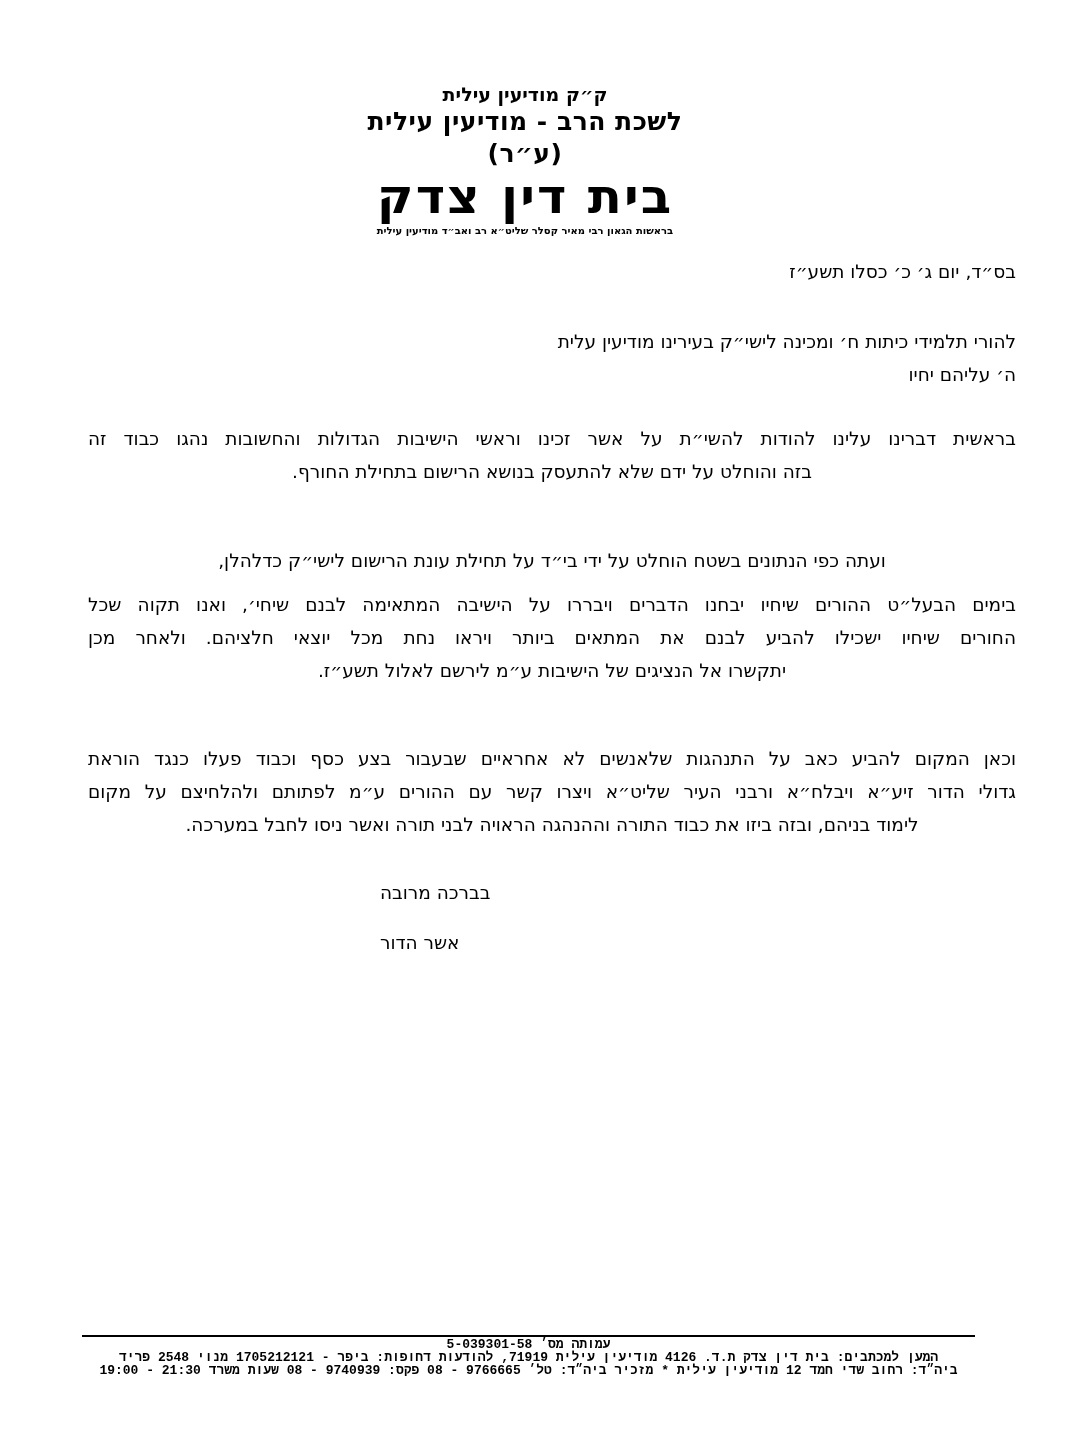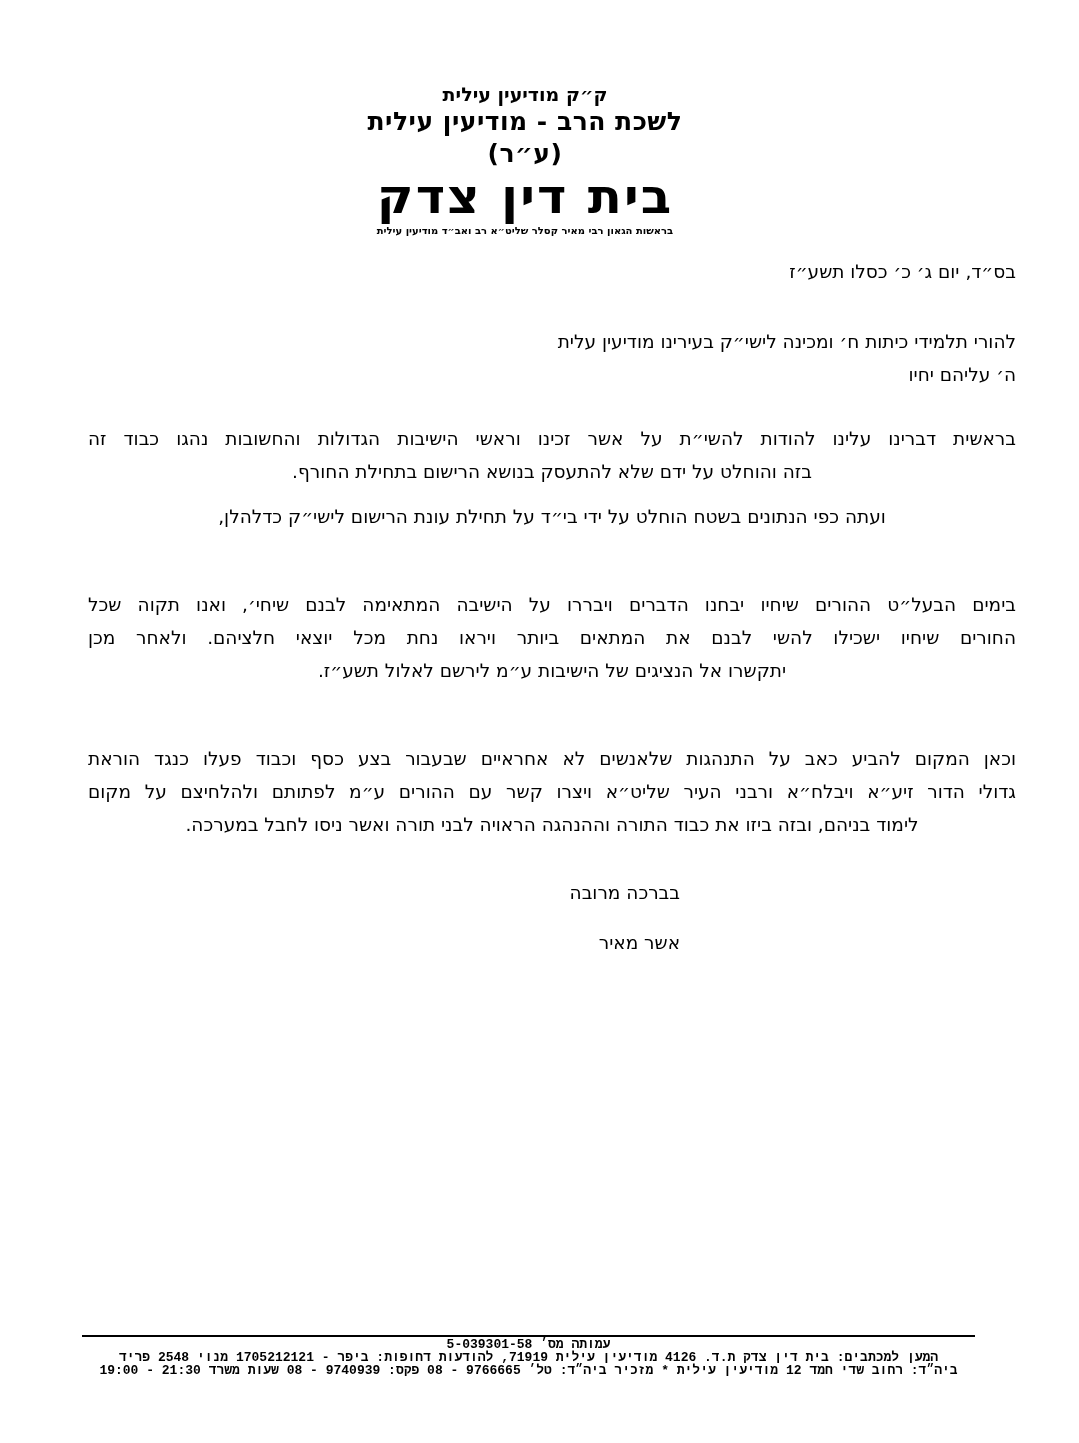--- a/index.html
+++ b/index.html
@@ -8,25 +8,25 @@
     .letterhead { position: absolute; left: 340px; top: 82px; width: 370px; text-align: center; direction: rtl; }
     .lh-line1 { font-family: "DejaVu Sans", sans-serif; font-weight: bold; font-size: 19px; line-height: 24px; }
     .lh-line2 { font-family: "DejaVu Sans", sans-serif; font-weight: bold; font-size: 25px; line-height: 32px; letter-spacing: 0.5px; }
     .lh-line3 { font-family: "DejaVu Sans", sans-serif; font-weight: 900; font-size: 50px; line-height: 54px; letter-spacing: 2px; transform: scaleY(0.95); }
     .lh-line4 { font-family: "DejaVu Sans", sans-serif; font-weight: bold; font-size: 10px; line-height: 14px; }
     .body-text { position: absolute; right: 70px; width: 928px; direction: rtl; text-align: justify; font-family: "DejaVu Sans", sans-serif; font-size: 18.5px; line-height: 33px; }
     .body-text p { margin: 0; }
     .date { top: 255px; text-align: right; }
     .addressee { top: 325px; text-align: right; }
     .para1 { top: 422px; }
-    .para2 { top: 500px; }
+    .para2 { top: 544px; }
     .para3 { top: 588px; }
     .para4 { top: 742px; }
     .para-last-line { text-align: center; }
-    .signature { position: absolute; left: 380px; width: 300px; top: 868px; text-align: right; direction: rtl; font-family: "DejaVu Sans", sans-serif; font-size: 18.5px; line-height: 50px; }
+    .signature { position: absolute; left: 380px; width: 300px; top: 868px; text-align: left; direction: rtl; font-family: "DejaVu Sans", sans-serif; font-size: 18.5px; line-height: 50px; }
     .footer-rule { position: absolute; left: 82px; top: 1335px; width: 893px; height: 2px; background: #000; }
     .footer { position: absolute; left: 82px; top: 1338px; width: 893px; direction: rtl; text-align: center; font-family: Liberation Mono, monospace; font-weight: bold; font-size: 13px; line-height: 13px; }
     .footer div { white-space: nowrap; }
   </style>
 </head>
 <body>
 
 <div class="page">
 
   <div class="letterhead">
@@ -47,33 +47,33 @@
     <p style="text-align-last: justify;">בראשית דברינו עלינו להודות להשי״ת על אשר זכינו וראשי הישיבות הגדולות והחשובות נהגו כבוד זה</p>
     <p class="para-last-line">בזה והוחלט על ידם שלא להתעסק בנושא הרישום בתחילת החורף.</p>
   </div>
 
   <div class="body-text para2">
     <p class="para-last-line">ועתה כפי הנתונים בשטח הוחלט על ידי בי״ד על תחילת עונת הרישום לישי״ק כדלהלן,</p>
   </div>
 
   <div class="body-text para3">
     <p style="text-align-last: justify;">בימים הבעל״ט ההורים שיחיו יבחנו הדברים ויבררו על הישיבה המתאימה לבנם שיחי׳, ואנו תקוה שכל</p>
-    <p style="text-align-last: justify;">החורים שיחיו ישכילו להשי לבנם את המתאים ביותר ויראו נחת מכל יוצאי חלציהם. ולאחר מכן</p>
+    <p style="text-align-last: justify;">החורים שיחיו ישכילו להביע לבנם את המתאים ביותר ויראו נחת מכל יוצאי חלציהם. ולאחר מכן</p>
     <p class="para-last-line">יתקשרו אל הנציגים של הישיבות ע״מ לירשם לאלול תשע״ז.</p>
   </div>
 
   <div class="body-text para4">
     <p style="text-align-last: justify;">וכאן המקום להביע כאב על התנהגות שלאנשים לא אחראיים שבעבור בצע כסף וכבוד פעלו כנגד הוראת</p>
     <p style="text-align-last: justify;">גדולי הדור זיע״א ויבלח״א ורבני העיר שליט״א ויצרו קשר עם ההורים ע״מ לפתותם ולהלחיצם על מקום</p>
     <p class="para-last-line">לימוד בניהם, ובזה ביזו את כבוד התורה וההנהגה הראויה לבני תורה ואשר ניסו לחבל במערכה.</p>
   </div>
 
   <div class="signature">
     <div>בברכה מרובה</div>
-    <div>אשר מאיר</div>
+    <div>אשר הדור</div>
   </div>
 
   <div class="footer-rule"></div>
   <div class="footer">
     <div>עמותה מס׳ 5-039301-58</div>
     <div>המען למכתבים: בית דין צדק ת.ד. 4126 מודיעין עילית 71919, להודעות דחופות: ביפר - 1705212121 מנוי 2548 פריד</div>
     <div>ביה״ד: רחוב שדי חמד 12 מודיעין עילית * מזכיר ביה״ד: טל׳ 9766665 - 08 פקס: 9740939 - 08 שעות משרד 21:30 - 19:00</div>
   </div>
 
 </div>

